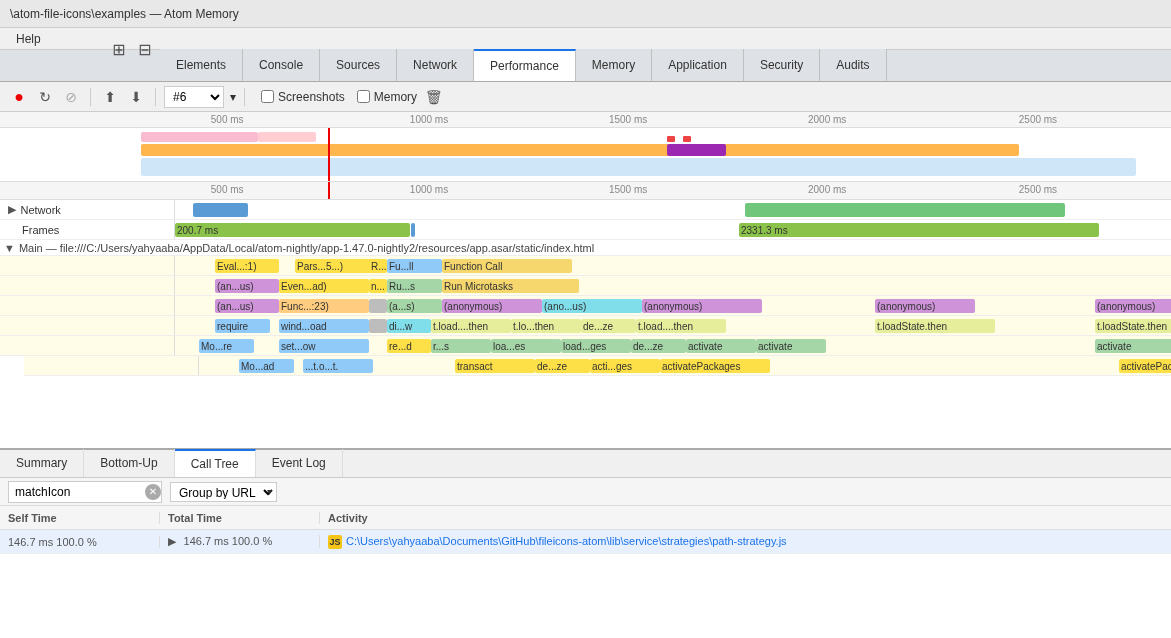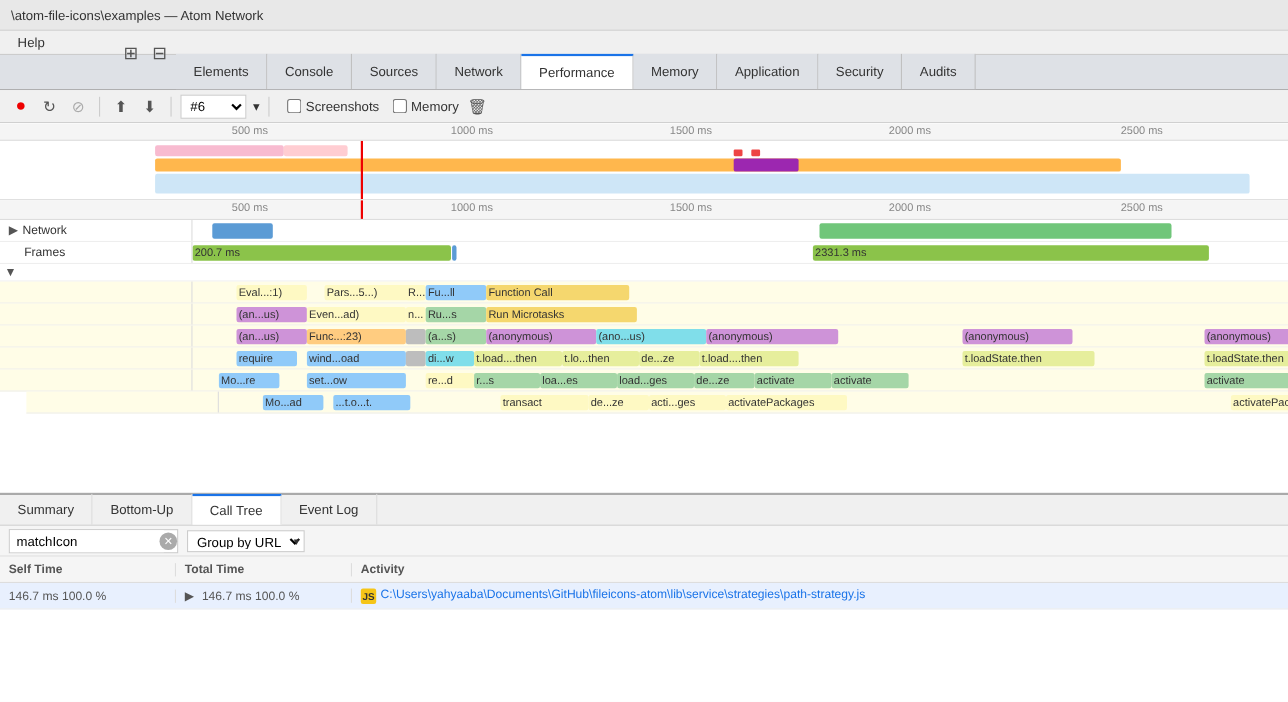--- a/index.html
+++ b/index.html
@@ -240,21 +240,21 @@
     }
 
     
     .net-blue { background: #5b9bd5; }
     .net-green { background: #70c67a; }
     
     .frame-green { background: #8bc34a; }
 
     
     .flame-yellow { background: #f5d76e; }
-    .flame-pink { background: #fef9c3; text-align: right; }
+    .flame-pink { background: #fde047; text-align: right; }
     .flame-blue { background: #90caf9; }
     .flame-purple { background: #ce93d8; }
     .flame-green { background: #a5d6a7; }
     .flame-orange { background: #ffcc80; }
     .flame-teal { background: #80deea; }
     .flame-lime { background: #e6ee9c; }
     .flame-gray { background: #bdbdbd; }
 
     
     .main-header-row {
@@ -384,21 +384,21 @@
 
     .file-path {
       color: #1a73e8;
       font-size: 11px;
     }
   </style>
 </head>
 <body>
 
 <div id="title-bar">
-  <span>\atom-file-icons\examples — Atom Network</span>
+  <span>\atom-file-icons\examples — Atom Memory</span>
 </div>
 
 <div id="menu-bar">
   <span class="menu-item">Help</span>
 </div>
 
 <div id="devtools">
 
   <div id="tab-bar">
 
@@ -502,20 +502,21 @@
           </div>
           <div class="row-content" style="position:relative;">
             <div class="flame-bar frame-green" style="left:0px; width:235px; color:#333;">200.7 ms</div>
             <div class="flame-bar net-blue" style="left:236px; width:3px;"></div>
             <div class="flame-bar frame-green" style="left:564px; width:360px;">2331.3 ms</div>
           </div>
         </div>
 
         <div class="main-header-row">
           <span style="margin-right:4px; cursor:pointer;">▼</span>
+          <span style="font-size:11px; color:#444;">Main — file:///C:/Users/yahyaaba/AppData/Local/atom-nightly/app-1.47.0-nightly2/resources/app.asar/static/index.html</span>
         </div>
 
         <div class="timeline-row" style="background:#fffde7;">
           <div class="row-label"></div>
           <div class="row-content" style="position:relative;">
             <div class="flame-bar flame-pink" style="left:40px; width:64px;">Eval...:1)</div>
             <div class="flame-bar flame-pink" style="left:104px; width:90px;margin-left:16px;">Pars...5...)</div>
             <div class="flame-bar flame-pink" style="left:194px; width:18px;">R...</div>
             <div class="flame-bar flame-blue" style="left:212px; width:55px;">Fu...ll</div>
             <div class="flame-bar flame-yellow" style="left:267px; width:130px;">Function Call</div>

